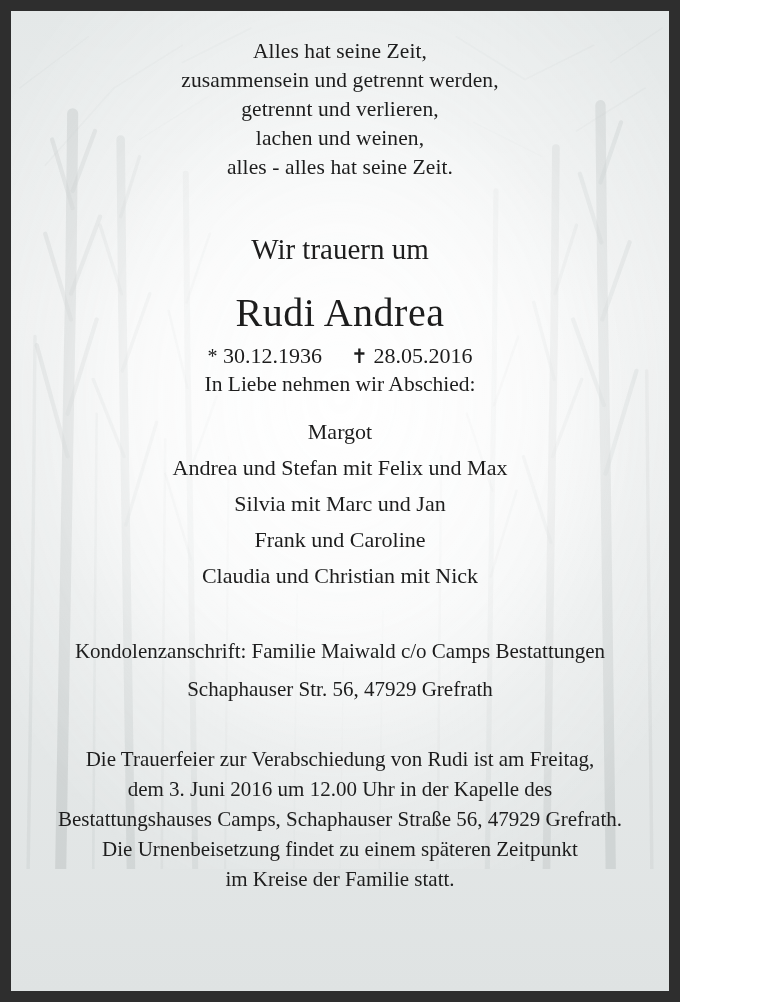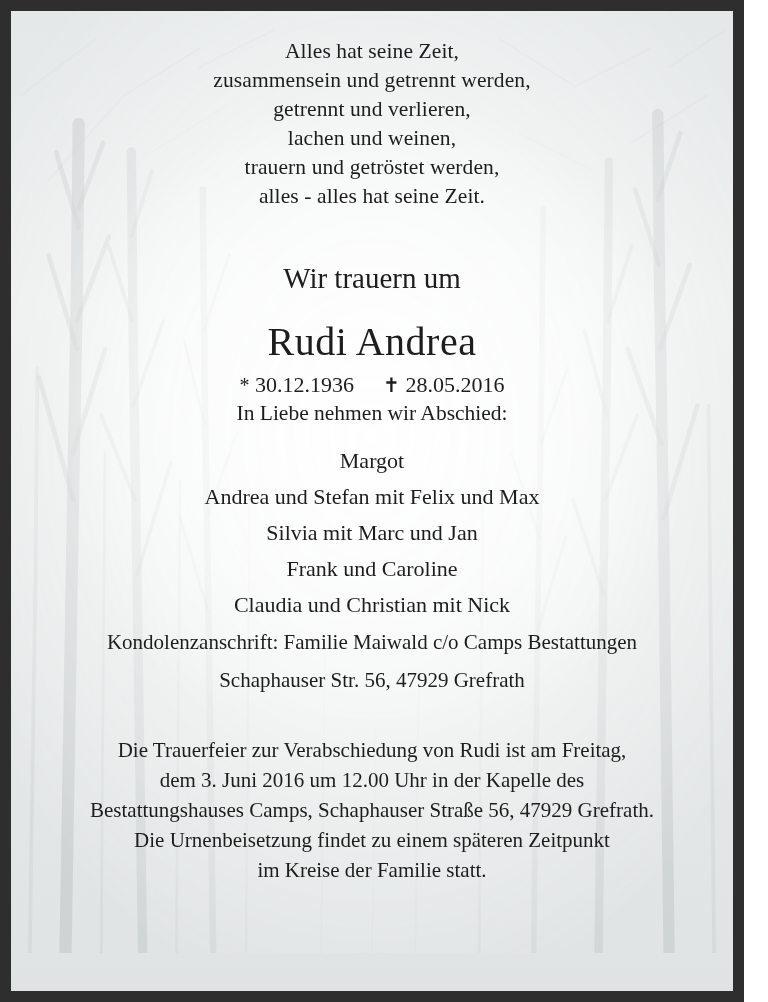--- a/index.html
+++ b/index.html
@@ -10,21 +10,21 @@
   body {
     width: 768px;
     height: 1002px;
     overflow: hidden;
     font-family: "Liberation Serif", serif;
   }
 
   
   .notice {
     position: relative;
-    width: 744px;
+    width: 680px;
     height: 1002px;
     box-sizing: border-box;
     border: 11px solid #2e2e2e;
     background: #e9ecec;
     overflow: hidden;
   }
 
   
   .bg-photo {
     position: absolute;
@@ -87,20 +87,21 @@
   }
 
   .family {
     margin-top: 16px;
     font-size: 22px;
     line-height: 36px;
   }
   .family div { white-space: nowrap; }
 
   .condolence {
+    margin-top: 38px;
     font-size: 21px;
     line-height: 38px;
   }
   .condolence div { white-space: nowrap; }
 
   .ceremony {
     margin-top: 36px;
     font-size: 21px;
     line-height: 30px;
   }
@@ -155,21 +156,20 @@
     </defs>
   </svg>
 
   <div class="content">
 
     <div class="poem">
       <div>Alles hat seine Zeit,</div>
       <div>zusammensein und getrennt werden,</div>
       <div>getrennt und verlieren,</div>
       <div>lachen und weinen,</div>
-      <div>trauern und getröstet werden,</div>
       <div>alles - alles hat seine Zeit.</div>
     </div>
 
     <div class="mourn-intro">Wir trauern um</div>
 
     <div class="deceased-name">Rudi Andrea</div>
 
     <div class="dates">
       <span class="sym">*</span>
       <span>30.12.1936</span>

